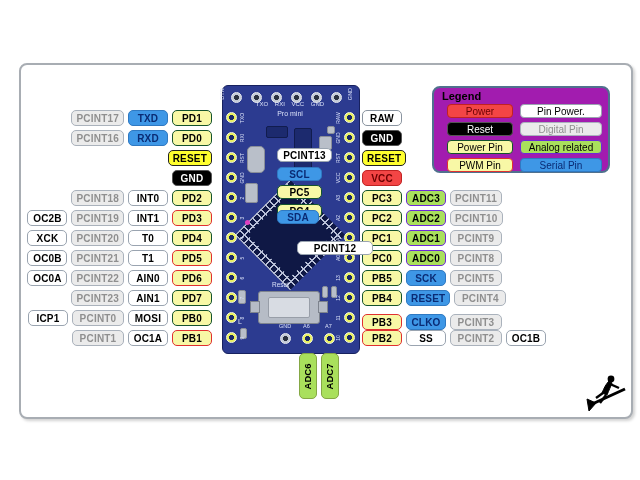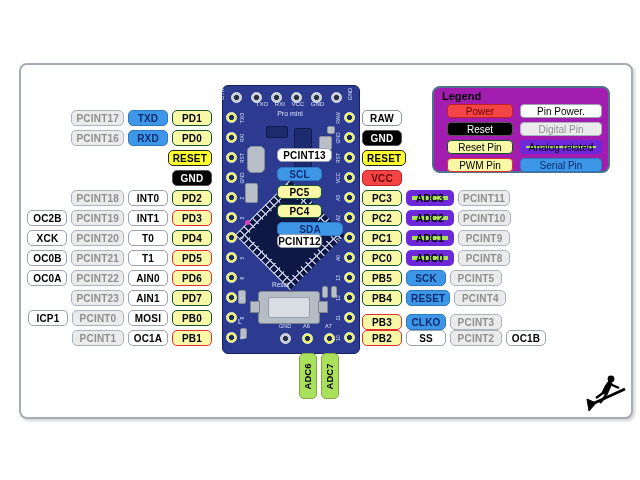--- a/index.html
+++ b/index.html
@@ -9,21 +9,21 @@
          border:2px solid #a8adb3;border-radius:8px;box-shadow:2px 2px 3px rgba(0,0,0,0.18);}
   
   .lbl{display:flex;align-items:center;justify-content:center;height:16px;box-sizing:border-box;
        border-radius:5px;font-size:10px;font-weight:bold;min-width:40px;padding:0 4px;
        white-space:nowrap;letter-spacing:.2px;}
   .port   {background:#f8f8a6;border:1px solid #14532d;color:#000;}
   .pwm    {background:#f8f8a6;border:1.5px solid #e03030;color:#000;}
   .func   {background:#ffffff;border:1px solid #9aa4b0;color:#000;}
   .raw    {background:#ffffff;border:1px solid #8a94a0;color:#000;}
   .digital{background:#ebebeb;border:1px solid #aab2bc;color:#8f8f8f;min-width:52px;}
-  .analog {background:#a9e05c;border:6px solid #6d28d9;color:#000;}
+  .analog {background:#a9e05c;border:1px solid #6d28d9;color:#000;}
   .serial {background:#3e97e6;border:1px solid #2f79c2;color:#0a2b74;}
   .power  {background:#f34545;border:1.5px solid #c02222;color:#6b0000;}
   .ground {background:#000000;border:1px solid #555;color:#ffffff;}
   .reset  {background:#ffff2e;border:1.5px solid #222;color:#000;}
   .row{position:absolute;display:flex;gap:4px;height:16px;}
   .row.l{right:428px;justify-content:flex-end;}
   .row.r{left:362px;justify-content:flex-start;}
   
   #board{position:absolute;left:222px;top:85px;width:136px;height:267px;background:#2c3b90;
          border:1px solid #17215f;border-radius:6px;}
@@ -277,38 +277,38 @@
         <div class="lbl func">SS</div>
         <div class="lbl digital">PCINT2</div>
         <div class="lbl func">OC1B</div>
       </div>
     </div>
   <div id="center-stack" class="cstack">
       <div class="lbl func" style="top: 148px; width: 55px; min-width: 0px;">PCINT13</div>
       <div class="lbl serial" style="top: 167px; width: 45px; min-width: 0px;">SCL</div>
       <div class="lbl port" style="top: 185px; width: 45px; min-width: 0px;">PC5</div>
       <div class="lbl port" style="top: 204px; width: 45px; min-width: 0px;">PC4</div>
-      <div class="lbl serial" style="top: 222px; width: 66px; min-width: 0px;">SDA</div>
-      <div class="lbl func" style="top: 234px; width: 45px; min-width: 0px;">PCINT12</div>
+      <div class="lbl serial" style="top: 210px; width: 42px; min-width: 0px;">SDA</div>
+      <div class="lbl func" style="top: 241px; width: 76px; min-width: 0px; margin-left: 20px;">PCINT12</div>
     </div>
 
   <div class="adc" style="left:299px;">
       <span>ADC6</span>
     </div>
   <div class="adc" style="left:321px;">
       <span>ADC7</span>
     </div>
 
   <div id="legend">
     <div id="legend-title">Legend</div>
   <div class="leg power" style="left: 13px; top: 16px; width: 66px;">Power</div>
       <div class="leg func" style="left: 86px; top: 16px; width: 82px;">Pin Power.</div>
       <div class="leg ground" style="left: 13px; top: 34px; width: 66px;">Reset</div>
       <div class="leg digital" style="left: 86px; top: 34px; width: 82px;">Digital Pin</div>
-      <div class="leg port" style="left: 13px; top: 52px; width: 66px;">Reset Pin</div>
+      <div class="leg port" style="left: 13px; top: 52px; width: 66px;">Power Pin</div>
       <div class="leg analog" style="left: 86px; top: 52px; width: 82px;">Analog related</div>
       <div class="leg pwm" style="left: 13px; top: 70px; width: 66px;">PWM Pin</div>
       <div class="leg serial" style="left: 86px; top: 70px; width: 82px;">Serial Pin</div>
     </div>
 
   <svg id="logo" viewBox="0 0 46 42">
     <g fill="#000" stroke="#000">
       <path d="M4 33 L39 17" stroke-width="3" fill="none"></path>
       <path d="M1 27 L10 31 L3 39 Z" stroke-width="1"></path>
       <circle cx="25" cy="7" r="3.4" stroke="none"></circle>

